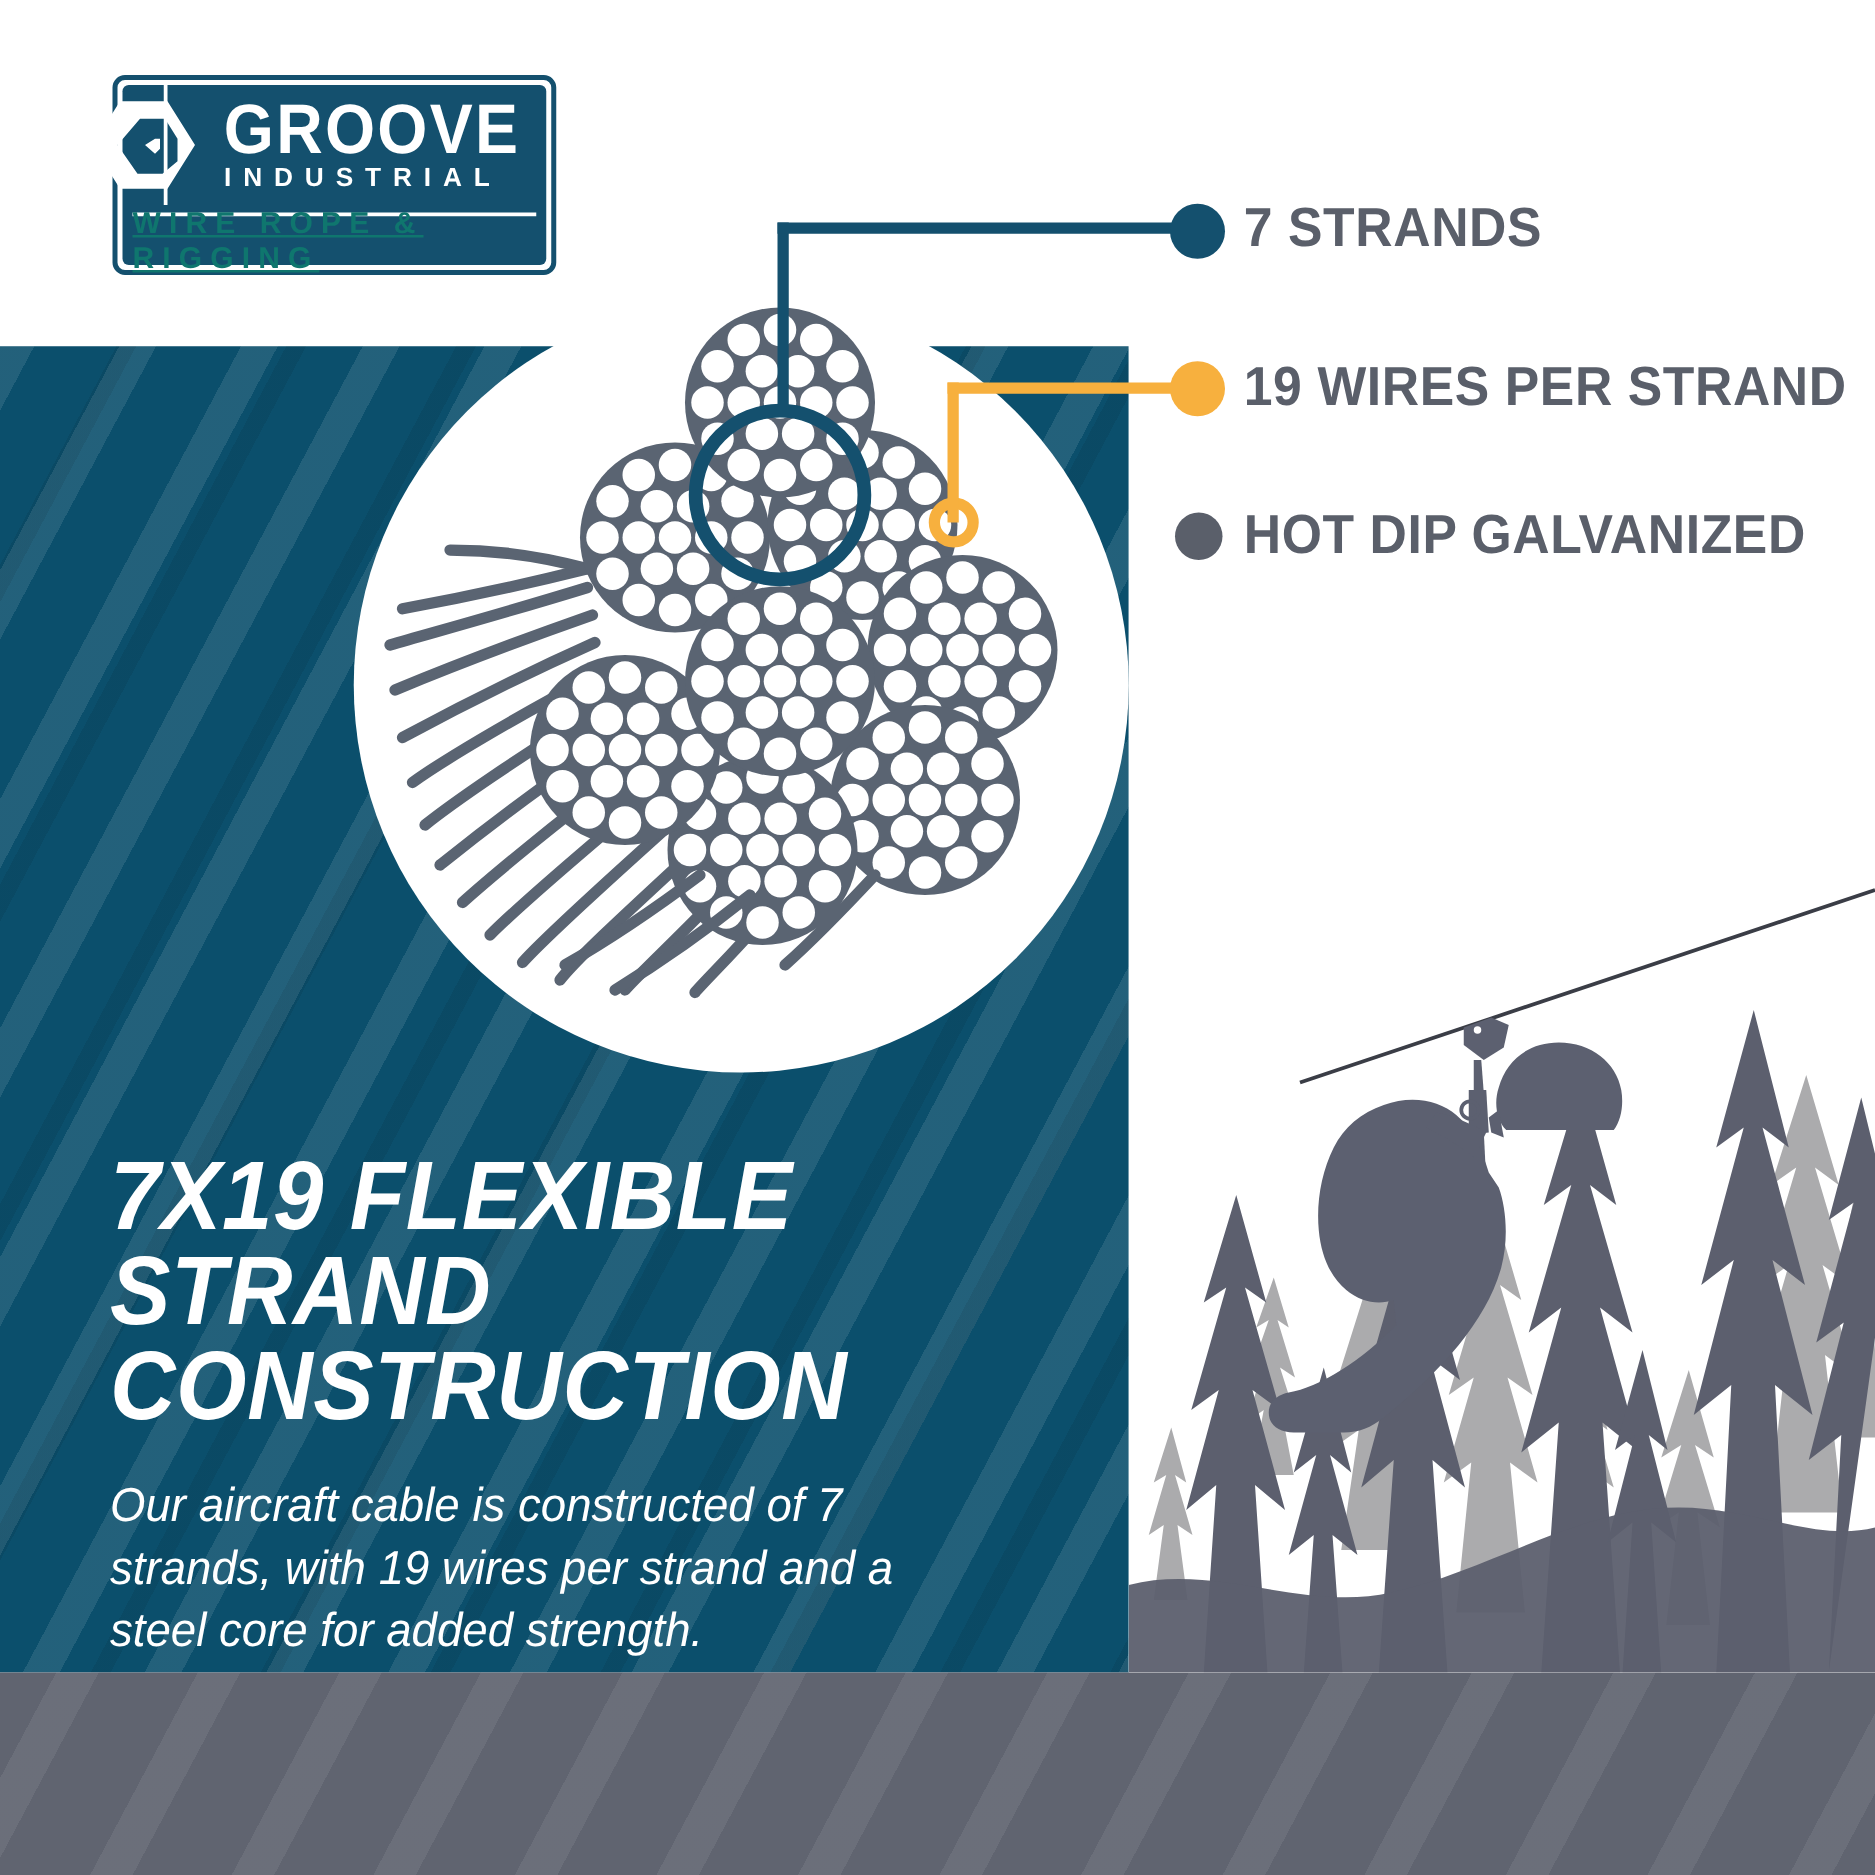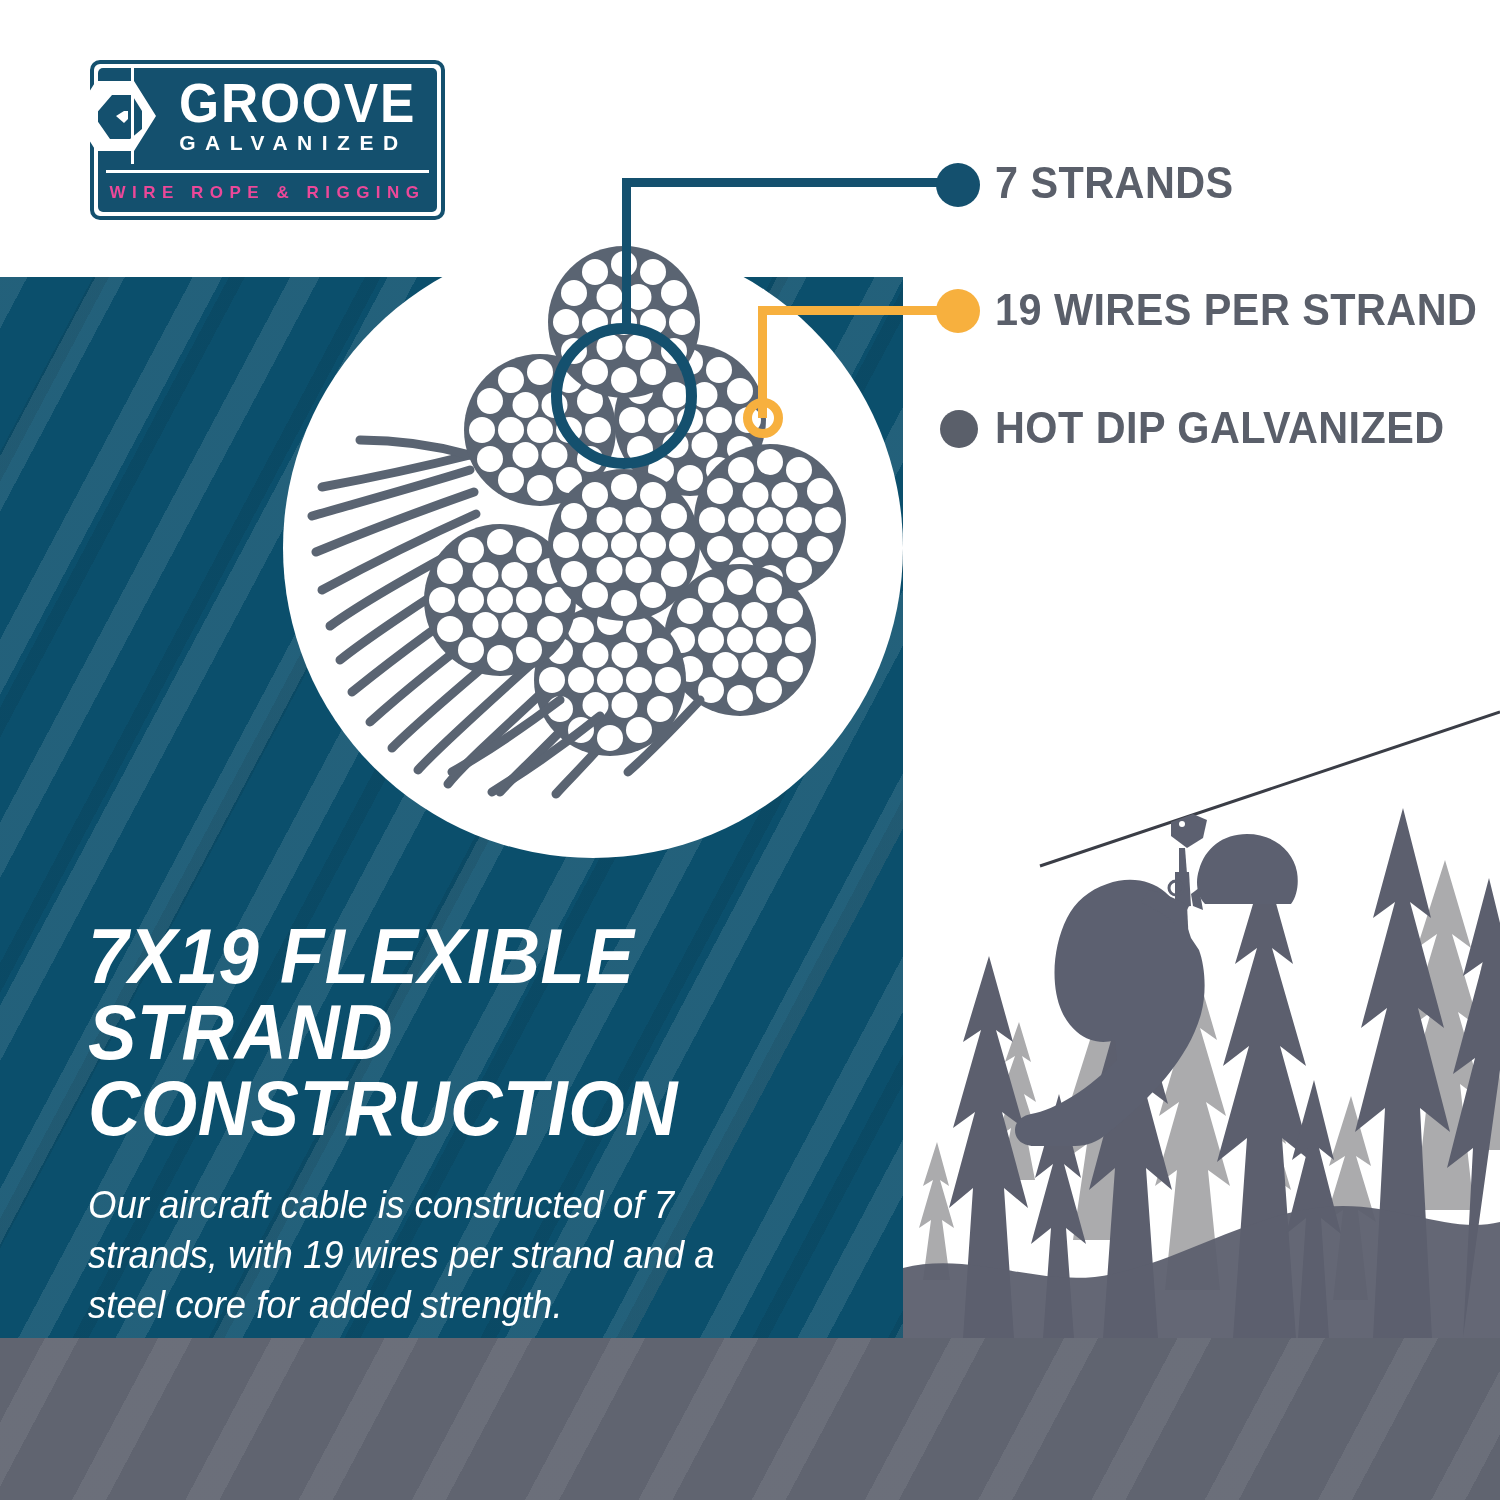--- a/index.html
+++ b/index.html
@@ -13,21 +13,21 @@
   .logo-topband{position:absolute;left:8px;top:8px;right:8px;height:96px;display:flex;gap:29px;}
   .logo-mark{width:108px;height:96px;position:relative;border-right:3px solid #ffffff;}
   .logo-mark svg{position:absolute;left:50%;top:50%;transform:translate(-50%,-50%);}
   .logo-words{flex:1;padding-left:16px;display:flex;flex-direction:column;justify-content:center;}
   .logo-groove{color:#ffffff;font-family:"Liberation Sans Narrow","Liberation Sans",sans-serif;font-weight:bold;
      font-size:56px;line-height:52px;letter-spacing:2px;transform:scaleX(.92);transform-origin:left center;}
   .logo-industrial{color:#ffffff;font-family:"Liberation Sans",sans-serif;font-weight:bold;font-size:21px;
      letter-spacing:9.5px;line-height:24px;margin-top:2px;}
   .logo-rule{position:absolute;left:16px;right:16px;top:110px;height:3px;background:#ffffff;}
   .logo-tagline{position:absolute;left:16px;right:16px;top:117px;height:31px;display:flex;align-items:center;justify-content:center;
-     color:#ec4899;font-weight:bold;font-size:17px;letter-spacing:6.5px;}
+     color:#0f766e;font-weight:bold;font-size:24px;letter-spacing:6.5px;text-decoration:underline;}
 
   
   .teal-panel{position:absolute;left:0;top:277px;width:903px;height:1061px;background:#0B4F6C;overflow:hidden;}
   .teal-panel .waves{position:absolute;inset:-40%;opacity:.10;
     background:repeating-linear-gradient(118deg,#ffffff 0px,#ffffff 26px,transparent 26px,transparent 86px);}
   .teal-panel .waves2{position:absolute;inset:-40%;opacity:.07;
     background:repeating-linear-gradient(118deg,#000000 0px,#000000 14px,transparent 14px,transparent 120px);}
 
   
   .white-circle{position:absolute;left:283px;top:238px;width:620px;height:620px;border-radius:50%;background:#ffffff;}
@@ -255,20 +255,20 @@
     <div class="logo-inner"></div>
     <div class="logo-topband">
       <div class="logo-mark">
         <svg width="86" height="78" viewBox="0 0 86 78">
           <path d="M24,4 L62,4 L84,39 L62,74 L24,74 L2,39 Z
                    M40,18 L60,18 L70,34 L52,34 L44,39 L52,46 L56,42 L56,34 L70,34 L70,52 L58,62 L38,62 L22,39 Z" fill="#ffffff" fill-rule="evenodd"></path>
         </svg>
       </div>
       <div class="logo-words">
         <div class="logo-groove">GROOVE</div>
-        <div class="logo-industrial">GALVANIZED</div>
+        <div class="logo-industrial">INDUSTRIAL</div>
       </div>
     </div>
     <div class="logo-rule"></div>
     <div class="logo-tagline">WIRE ROPE &amp; RIGGING</div>
   </div>
 
 </div>
 
 </body></html>

